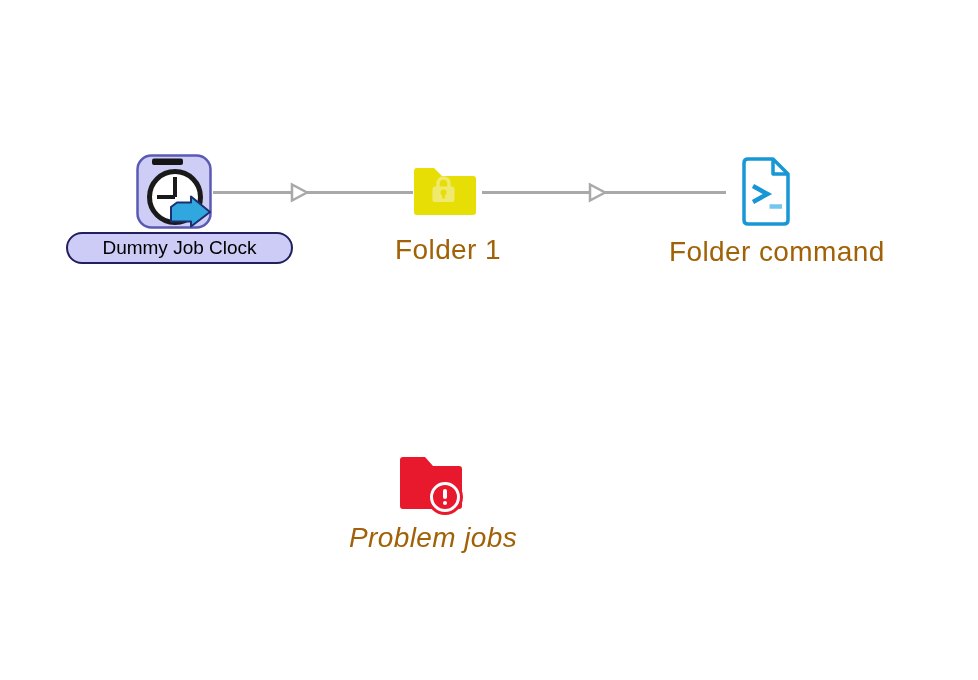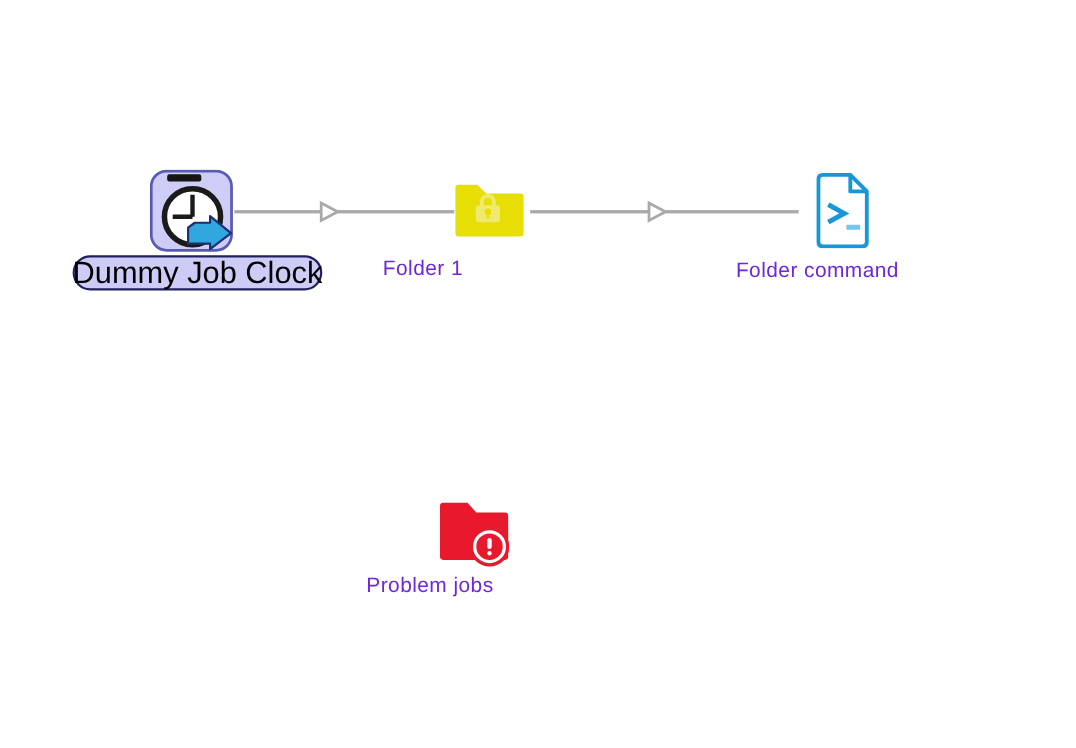--- a/index.html
+++ b/index.html
@@ -13,40 +13,40 @@
     position: relative;
     width: 978px; height: 680px;
     background: #ffffff;
   }
   .node { position: absolute; }
   .abs { position: absolute; }
 
   .node-label {
     position: absolute;
     width: 100%;
-    text-align: left;
-    font-size: 19px;
+    text-align: center;
+    font-size: 28px;
     letter-spacing: 0.4px;
-    color: #6d28d9;
+    color: #a16207;
     white-space: nowrap;
   }
 
   
   .label-pill {
     position: absolute;
     left: 0; top: 78px;
     width: 227px; height: 32px;
     box-sizing: border-box;
     background: #ccccf6;
     border: 2px solid #20205c;
     border-radius: 17px;
     display: flex;
     align-items: center;
     justify-content: center;
-    font-size: 28px;
+    font-size: 19px;
     color: #000000;
     white-space: nowrap;
   }
 
   
   .conn { position: absolute; height: 21px; }
   .conn-line {
     position: absolute;
     top: 9px; left: 0;
     height: 3px;
@@ -122,16 +122,16 @@
   </div>
 
   <div class="node" style="left:333px; top:456px; width:200px; height:95px;">
     <svg class="abs" style="left:66px; top:0;" width="64" height="54" viewBox="0 0 64 54">
       <path d="M1,4 Q1,1 4,1 H26 L34,10 H60 Q63,10 63,13 V50 Q63,53 60,53 H4 Q1,53 1,50 Z" fill="#e9192d"></path>
     </svg>
     <div class="error-badge" style="left:97px; top:26px;">
       <div class="excl-bar"></div>
       <div class="excl-dot"></div>
     </div>
-    <div class="node-label" style="top:66px;">Problem jobs</div>
+    <div class="node-label" style="top:66px;font-style:italic;">Problem jobs</div>
   </div>
 
 </div>
 
 </body></html>

